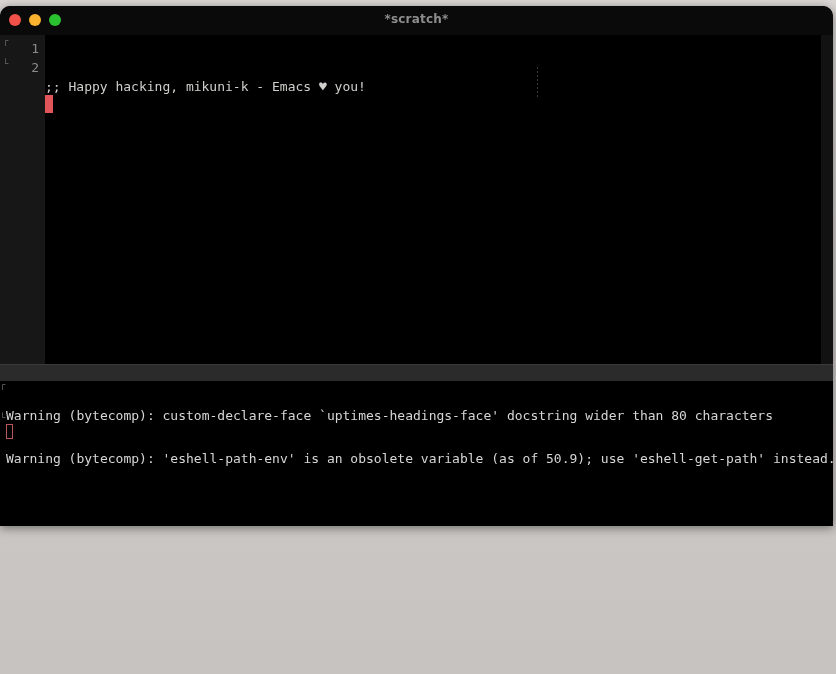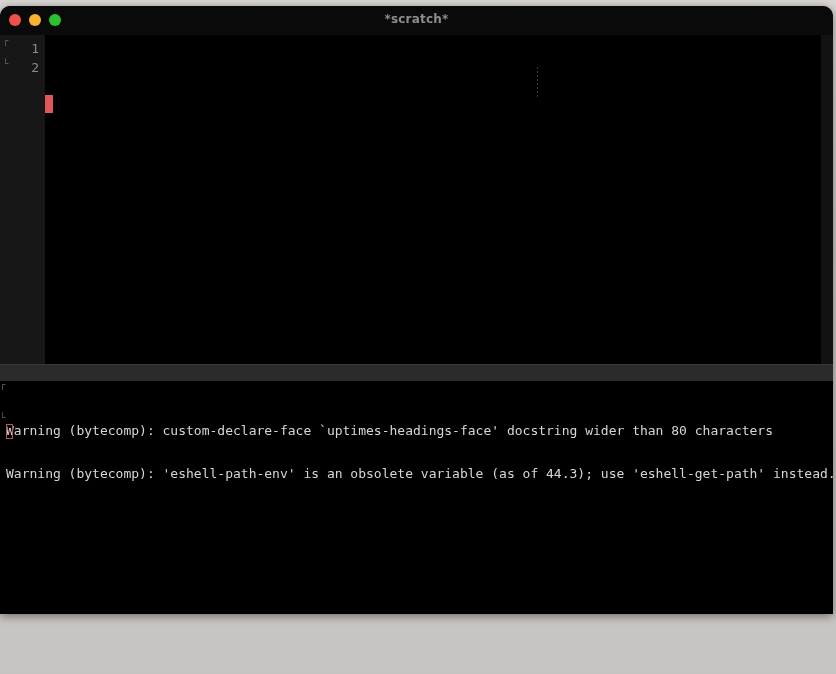--- a/index.html
+++ b/index.html
@@ -19,21 +19,21 @@
     position: absolute;
     left: 0; top: 0;
     width: 836px; height: 674px;
     background: linear-gradient(180deg, #d9d6d3 0%, #cdcac7 40%, #c6c3c0 100%);
   }
 
   
   #window {
     position: absolute;
     left: 0px; top: 6px;
-    width: 833px; height: 608px;
+    width: 833px; height: 520px;
     background: #000000;
     border-top-left-radius: 10px;
     border-top-right-radius: 10px;
     overflow: hidden;
     box-shadow: 0 2px 10px rgba(0,0,0,0.45);
   }
 
   
   #titlebar {
     position: relative;
@@ -189,21 +189,20 @@
     height: 294px;
     background: #000000;
   }
   #compile-text {
     position: absolute;
     left: 6px; top: 0px;
     font-size: 13px;
     line-height: 14.2px;
     color: #d6d6d6;
     white-space: pre;
-    margin-top: 15px;
   }
   .logline { height: 14.2px; }
 
   .cfringe {
     position: absolute;
     left: 0; width: 9px;
     color: #6b6b6b; font-size: 9px; line-height: 7px;
   }
 </style>
 </head>
@@ -233,38 +232,39 @@
           <span class="fringe-top" style="top:3px;">┌</span>
           <span class="fringe-bot" style="top:26px;">└</span>
         </div>
         <div class="linenums">
           <div>1</div>
           <div>2</div>
         </div>
       </div>
 
       <div class="textarea">
+        <div class="codeline comment">;; Happy hacking, mikuni-k - Emacs ♥ you!</div>
         <div class="codeline"></div>
       </div>
 
       <div id="fillcol"></div>
       <div id="cursor-scratch"></div>
     </div>
 
     <div class="modeline" style="top:329px;">
       
     </div>
 
     <div class="pane" id="compile-pane">
 
       <span class="cfringe" style="top:1px;">┌</span>
       <span class="cfringe" style="top:34px;">└</span>
 
       <div id="compile-text">
         <div class="logline">Warning (bytecomp): custom-declare-face `uptimes-headings-face' docstring wider than 80 characters</div>
-        <div class="logline">Warning (bytecomp): 'eshell-path-env' is an obsolete variable (as of 44.3); use 'eshell-get-path' instead.</div>
+        <div class="logline">Warning (bytecomp): 'eshell-path-env' is an obsolete variable (as of 50.9); use 'eshell-get-path' instead.</div>
       </div>
     </div>
 
     <div id="cursor-compile"></div>
 
   </div>
 </div>
 
 </body></html>

